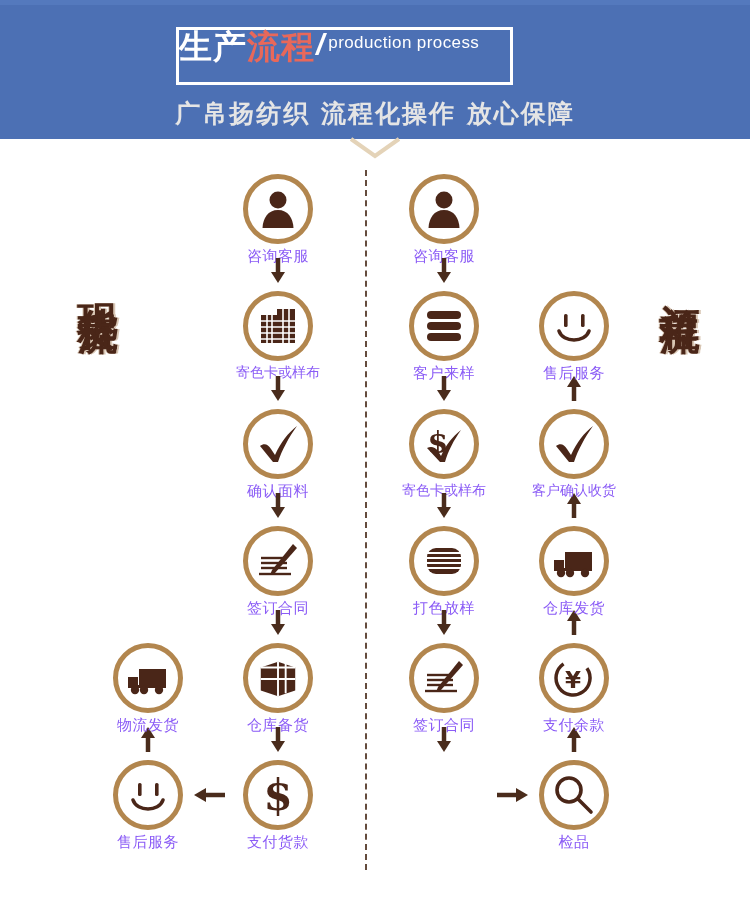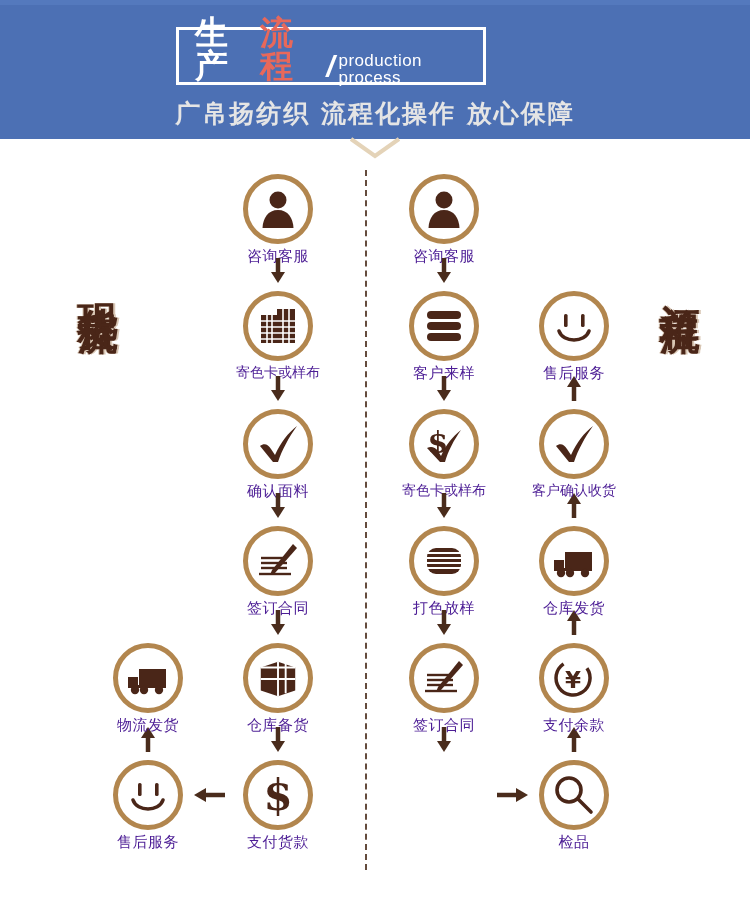--- a/index.html
+++ b/index.html
@@ -11,23 +11,23 @@
   }
   #page { position:relative; width:750px; height:897px; background:#fff; }
 
   
   .header {
     position:absolute; left:0; top:0; width:750px; height:139px;
     background:#4c70b4;
     border-top:5px solid #5479bd;
   }
   .title-box {
-    position:absolute; left:176px; top:22px; width:310px; height:58px;
+    position:absolute; left:176px; top:22px; width:337px; height:58px;
     border:3px solid #ffffff;
-    display:flex; align-items:flex-end; padding-left:16px;
+    display:flex; align-items:flex-start; padding-left:0;
   }
   .t-cn1 { font-size:33px; color:#ffffff; font-weight:bold; letter-spacing:1px;
            font-family:"DejaVu Sans",sans-serif; line-height:1; }
   .t-cn2 { font-size:33px; color:#e8685a; font-weight:bold; letter-spacing:1px;
            font-family:"DejaVu Sans",sans-serif; line-height:1; }
   .t-slash { font-size:30px; color:#ffffff; font-weight:bold; font-style:italic;
              margin:0 4px 0 1px; line-height:1; }
   .t-en { font-size:17px; color:#ffffff; letter-spacing:0.4px; line-height:1;
           position:relative; top:4px; }
   .subtitle {
@@ -75,21 +75,21 @@
     box-sizing:border-box;
   }
   .circle .glyph {
     position:absolute; left:0; top:0; width:100%; height:100%;
     display:flex; align-items:center; justify-content:center;
   }
   .circle .glyph svg { display:block; overflow:visible; }
   .nlabel {
     margin-top:3px;
     font-size:15px;
-    color:#4c1d95;
+    color:#8b5cf6;
     font-family:"DejaVu Sans",sans-serif;
     letter-spacing:0.5px;
     white-space:nowrap;
   }
   .nlabel.wide { font-size:14px; letter-spacing:0px; }
 
   
   .arrow { position:absolute; }
   .arrow svg { display:block; }
 </style>

